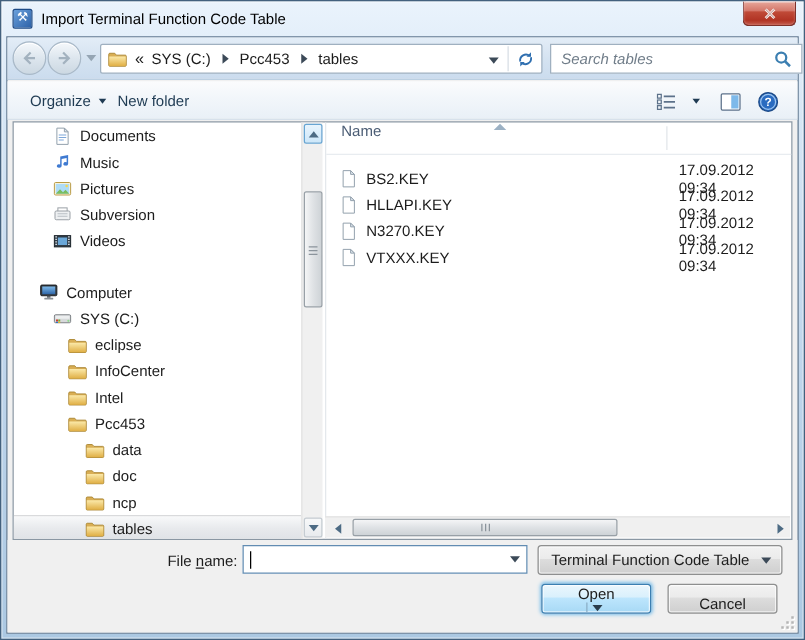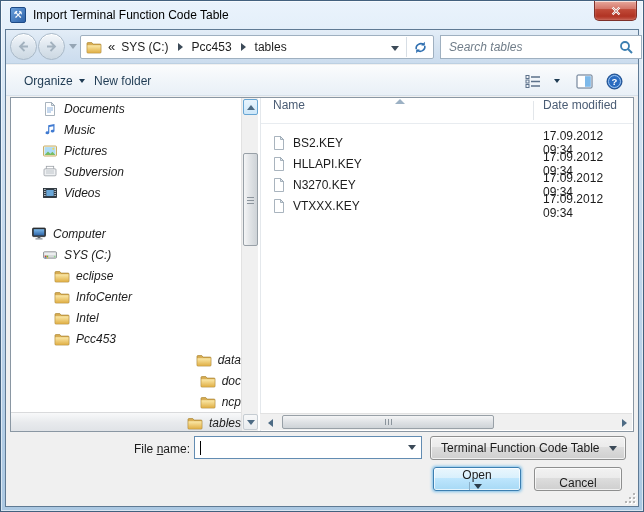--- a/index.html
+++ b/index.html
@@ -51,23 +51,23 @@
        background:linear-gradient(180deg,#fbfcfd 0%,#f2f6fa 45%,#e9f0f7 100%);
        border-bottom:1px solid #d7e1eb;}
   .tool-item{position:absolute;top:6px;height:20px;font-size:12px;color:#1f3b53;display:flex;align-items:center;}
   #organize{left:18px;} #newfolder{left:88px;}
   .tool-caret{width:0;height:0;border-left:3.5px solid transparent;border-right:3.5px solid transparent;
        border-top:4px solid #1f3b53;margin-left:6px;}
   #views-btn{left:519px;} #views-caret-btn{left:542px;} #preview-btn{left:570px;} #help-btn{left:600px;}
   
   #content{position:absolute;left:4px;top:67px;width:624px;height:335px;background:#fff;border:1px solid #8a97a3;}
   #treepane{position:absolute;left:0;top:0;width:230px;height:100%;overflow:hidden;}
-  .trow{position:relative;height:21px;display:flex;align-items:center;font-size:12px;color:#1c1c1c;white-space:nowrap;font-style:italic;}
+  .trow{position:relative;height:21px;display:flex;align-items:center;font-size:12px;color:#1c1c1c;white-space:nowrap;}
   .trow .ic{margin-right:6px;flex:0 0 auto;}
-  .l1{padding-left:20px;} .l2{padding-left:31px;} .l3{padding-left:43px;} .l4{padding-left:57px;justify-content:flex-end;}
+  .l1{padding-left:20px;} .l2{padding-left:31px;} .l3{padding-left:43px;} .l4{padding-left:57px;}
   .tspacer{height:20px;}
   .trow.selected{background:linear-gradient(180deg,#f8f9fa,#e8eaed 50%,#dfe2e6);
        border-top:1px solid #d9dadc;border-bottom:1px solid #d0d2d5;}
   
   #tree-scroll{position:absolute;left:230px;top:0;width:17px;height:100%;background:#f0f0f0;
        border-left:1px solid #e2e2e2;}
   .sbtn{position:absolute;left:1px;width:15px;height:16px;background:linear-gradient(180deg,#f7f8f9,#e8ebee);
        border:1px solid #c5ccd2;border-radius:2px;display:flex;align-items:center;justify-content:center;}
   #tree-up{top:1px;background:linear-gradient(180deg,#e8f4fd,#cde7f9);border-color:#67a5d3;}
   #tree-down{bottom:1px;}
@@ -388,23 +388,20 @@
           </div>
       </div>
 
       <div id="listpane">
         <div id="listhead">
           <div id="hcol-name" class="hcol">
             <span>Name</span>
           </div>
           <div id="sort-arrow"></div>
           <div id="hdivider"></div>
-          <div id="hcol-date" class="hcol">
-            <span>Date modified</span>
-          </div>
         </div>
 
         <div class="frow" style="top:34px;">
           <svg class="ic" width="16" height="16">
               <use href="#i-page"></use>
             </svg>
           <span>BS2.KEY</span>
           <span class="fdate">17.09.2012 09:34</span>
         </div>
         <div class="frow" style="top:55px;">

